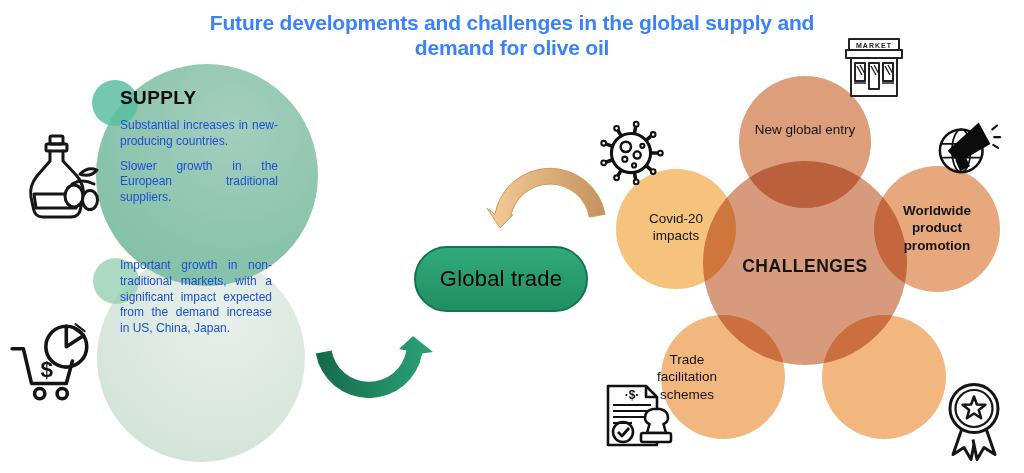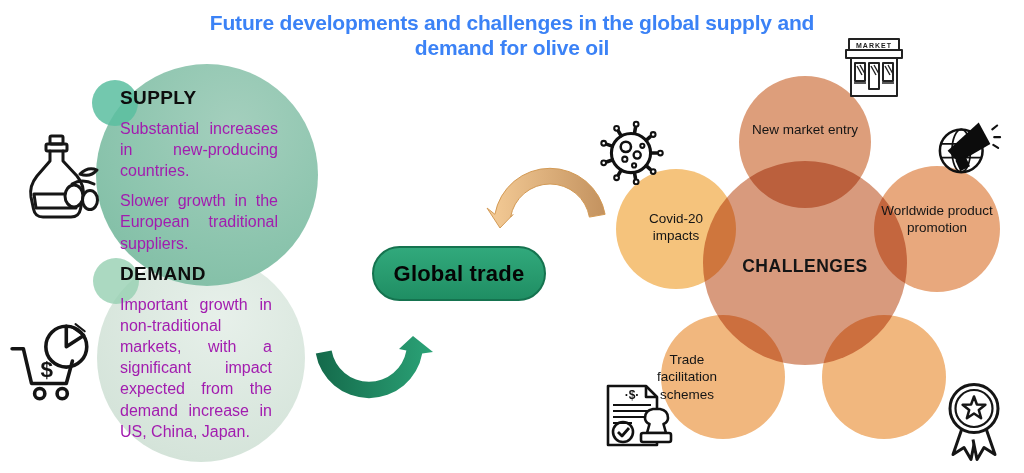--- a/index.html
+++ b/index.html
@@ -21,49 +21,49 @@
   .supply-circle{ left:96px; top:64px; width:222px; height:222px;
     background:radial-gradient(circle at 62% 28%, #a4cfbd 0%, #8bc4ad 60%, #7cbba1 100%);}
   .demand-circle{ left:97px; top:254px; width:208px; height:208px;
     background:radial-gradient(circle at 60% 30%, #e7f0ea 0%, #d5e4da 75%, #cdded2 100%);}
   .supply-accent{ left:92px; top:80px; width:46px; height:46px; background:rgba(90,190,160,0.85);}
   .demand-accent{ left:93px; top:258px; width:46px; height:46px; background:rgba(150,208,178,0.8);}
 
   .supply-text{ left:120px; top:82px; width:170px;}
   .demand-text{ left:120px; top:258px; width:166px;}
   .bubble-heading{ font-size:19px; font-weight:bold; letter-spacing:0.4px; color:#0d0d0d; margin:5px 0 9px 0;}
-  .bubble-para{ width:158px; font-size:16px; line-height:1.32; color:#a21caf;
+  .bubble-para{ width:158px; font-size:12px; line-height:1.32; color:#1d4ed8;
     text-align:justify; margin:0 16px 9px 0;}
   .demand-text .bubble-para{ width:152px;}
 
   
   .global-trade{
-    left:372px; top:246px; width:174px; height:55px; border-radius:33px;
+    left:414px; top:246px; width:174px; height:66px; border-radius:33px;
     background:linear-gradient(180deg,#31a97c 0%,#27996d 60%,#1f8e63 100%);
     border:2px solid #15734f; box-sizing:border-box;
     display:flex; align-items:center; justify-content:center;
-    font-size:22px; font-weight:bold; color:#050505; letter-spacing:0.2px;
+    font-size:22px; font-weight:normal; color:#050505; letter-spacing:0.2px;
   }
   .arrow-orange{ left:486px; top:166px; width:128px; height:64px;}
   .arrow-green{ left:302px; top:336px; width:134px; height:64px;}
 
   
   .ch{ mix-blend-mode:multiply;}
   .ch-center { left:703px; top:161px; width:204px; height:204px; background:#d89a7d;}
   .ch-new    { left:739px; top:76px;  width:132px; height:132px; background:#dd9e7b;}
   .ch-covid  { left:616px; top:169px; width:120px; height:120px; background:#f5c37c;}
   .ch-world  { left:874px; top:166px; width:126px; height:126px; background:#e8a87d;}
   .ch-trade  { left:661px; top:315px; width:124px; height:124px; background:#f1b77e;}
   .ch-quality{ left:822px; top:315px; width:124px; height:124px; background:#f1b77e;}
 
   .ch-label{ text-align:center; font-size:13.5px; line-height:1.28; color:#151515;}
   .lbl-challenges{ left:705px; top:255px; width:200px; font-size:17.5px; font-weight:bold; letter-spacing:0.5px;}
   .lbl-new    { left:745px; top:121px; width:120px;}
   .lbl-covid  { left:636px; top:210px; width:80px;}
-  .lbl-world  { left:878px; top:202px; width:118px;}
+  .lbl-world  { left:878px; top:202px; width:118px;font-weight:bold;}
   .lbl-trade  { left:641px; top:351px; width:92px;}
   .lbl-quality{ left:834px; top:351px; width:100px;}
 
   
   .olive-icon { left:22px;  top:134px; width:80px; height:94px;}
   .cart-icon  { left:8px;   top:320px; width:90px; height:86px;}
   .market-icon{ left:842px; top:35px;  width:64px; height:66px;}
   .virus-icon { left:597px; top:119px; width:68px; height:66px;}
   .mega-icon  { left:936px; top:111px; width:66px; height:64px;}
   .cert-icon  { left:602px; top:382px; width:72px; height:70px;}
@@ -82,21 +82,20 @@
   <div class="abs circle supply-accent"></div>
   <div class="abs circle demand-accent"></div>
 
   <div class="abs supply-text">
     <div class="bubble-heading">SUPPLY</div>
     <p class="bubble-para">Substantial increases in new-producing countries.</p>
     <p class="bubble-para">Slower growth in the European traditional suppliers.</p>
   </div>
 
   <div class="abs demand-text">
-    <div class="bubble-heading">DEMAND</div>
     <p class="bubble-para">Important growth in non-traditional markets, with a significant impact expected from the demand increase in US, China, Japan.</p>
   </div>
 
   <div class="abs olive-icon">
     <svg viewBox="0 0 80 94">
       <g fill="none" stroke="#161616" stroke-width="3" stroke-linejoin="round" stroke-linecap="round">
         <rect x="28" y="2" width="13" height="8" rx="1.5"></rect>
         <rect x="24" y="10" width="21" height="7" rx="1.5"></rect>
         <path d="M28 17 V27 L15 42 Q7 52 9 63 L11.5 75 Q13 83 21 83 H49 Q57 83 58.5 75 L61 63 Q63 52 55 42 L41 27 V17"></path>
         <path d="M12 60 L50 60 L54 74 L14 74 Z"></path>
@@ -151,21 +150,21 @@
   </div>
 
   <div class="abs circle ch ch-center"></div>
   <div class="abs circle ch ch-new"></div>
   <div class="abs circle ch ch-covid"></div>
   <div class="abs circle ch ch-world"></div>
   <div class="abs circle ch ch-trade"></div>
   <div class="abs circle ch ch-quality"></div>
 
   <div class="abs ch-label lbl-challenges">CHALLENGES</div>
-  <div class="abs ch-label lbl-new">New market entry</div>
+  <div class="abs ch-label lbl-new">New global entry</div>
   <div class="abs ch-label lbl-covid">Covid-20 impacts</div>
   <div class="abs ch-label lbl-world">Worldwide product promotion</div>
   <div class="abs ch-label lbl-trade">Trade facilitation schemes</div>
 
   <div class="abs market-icon">
     <svg viewBox="0 0 64 64">
       <g fill="none" stroke="#222" stroke-width="2" stroke-linejoin="round">
         <rect x="7" y="3" width="50" height="11"></rect>
         <rect x="4" y="14" width="56" height="8"></rect>
         <rect x="9" y="22" width="46" height="38"></rect>

